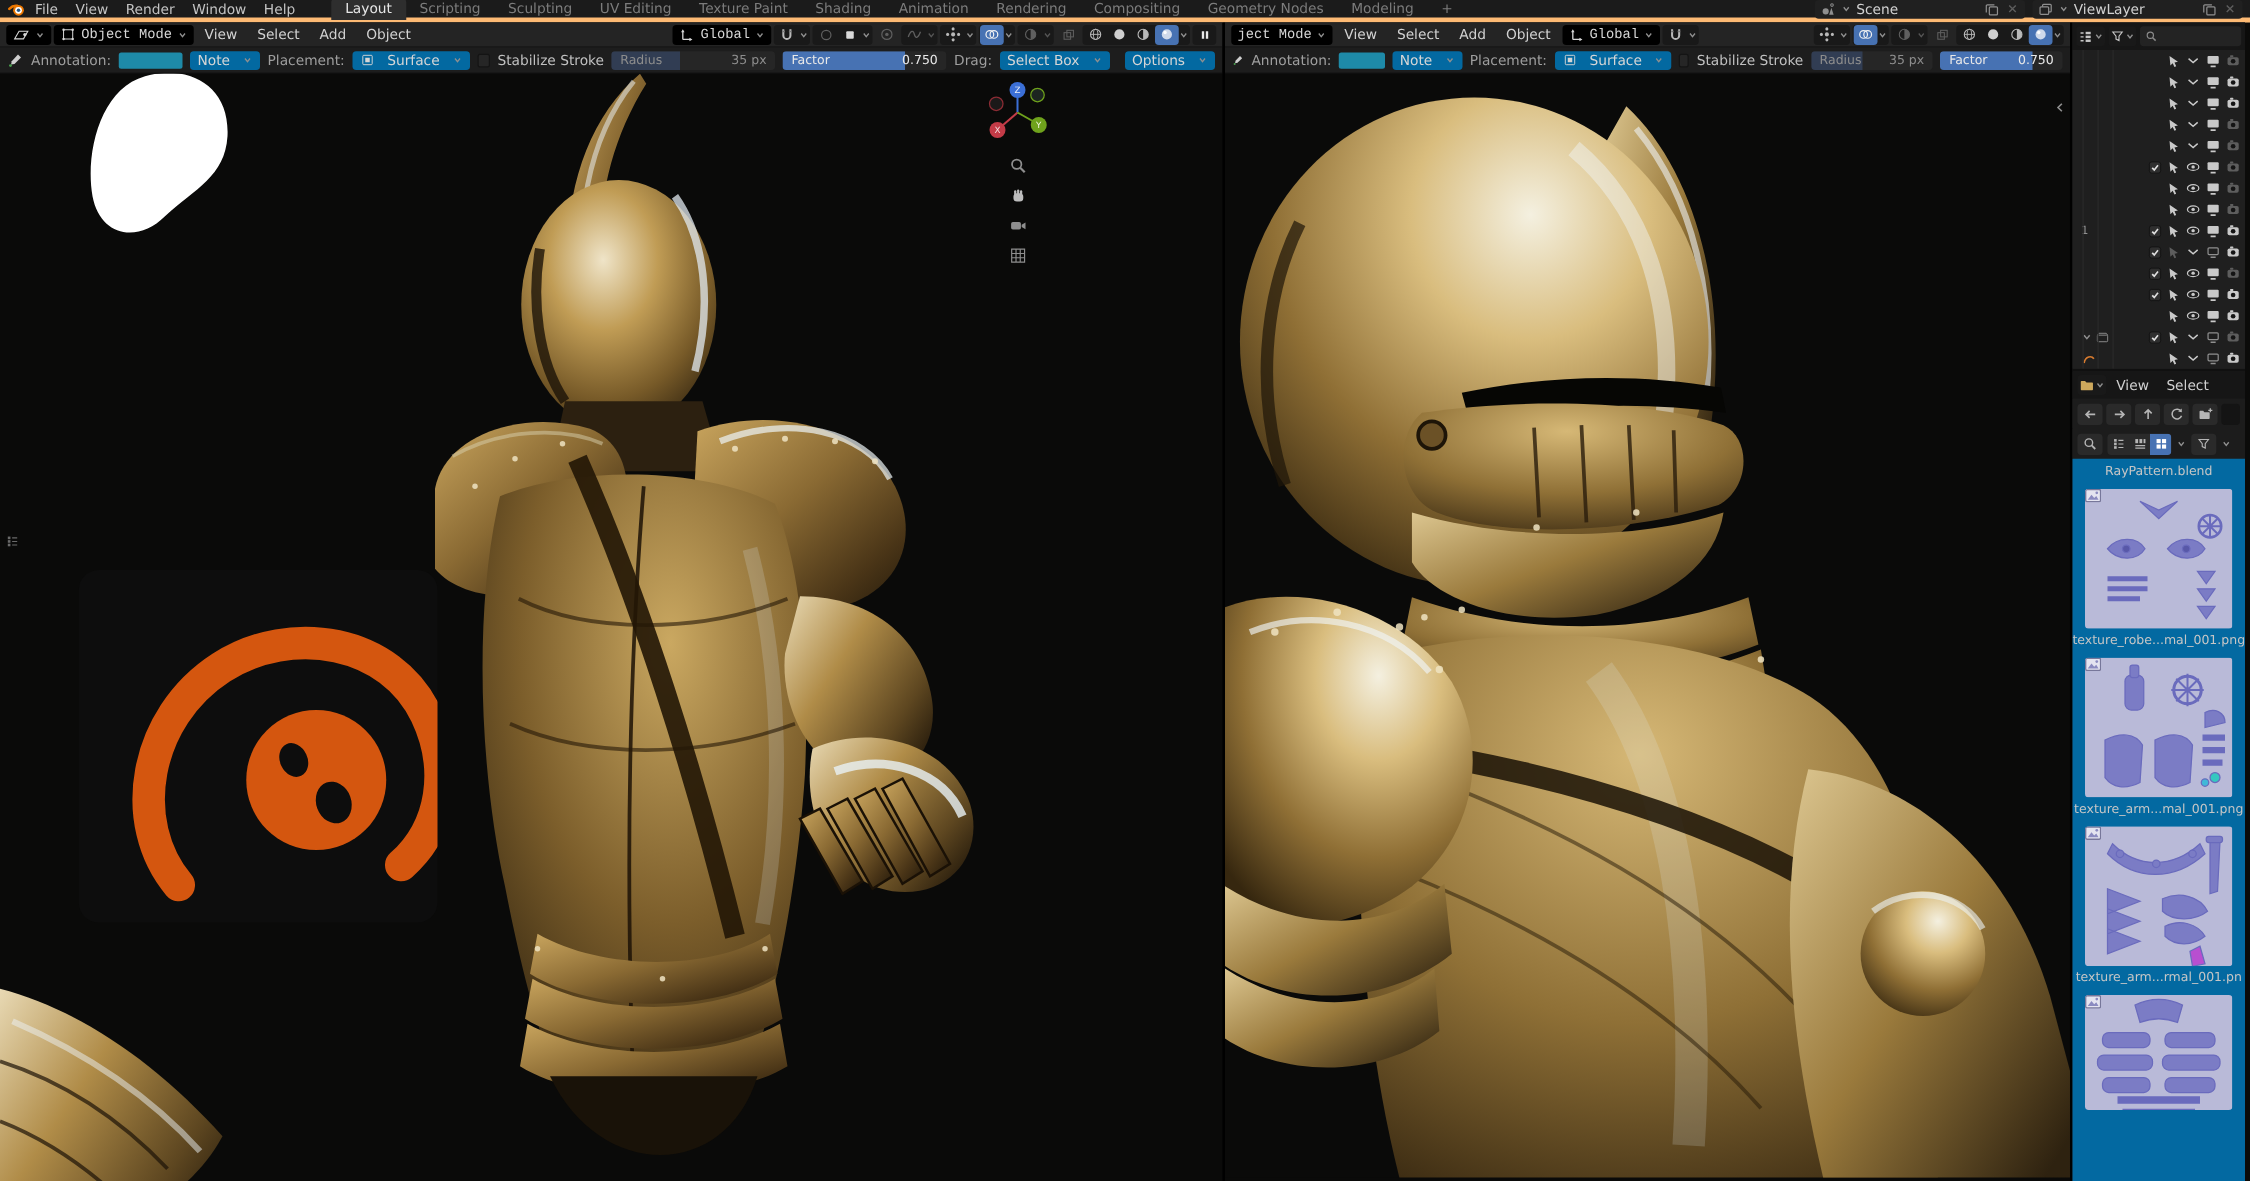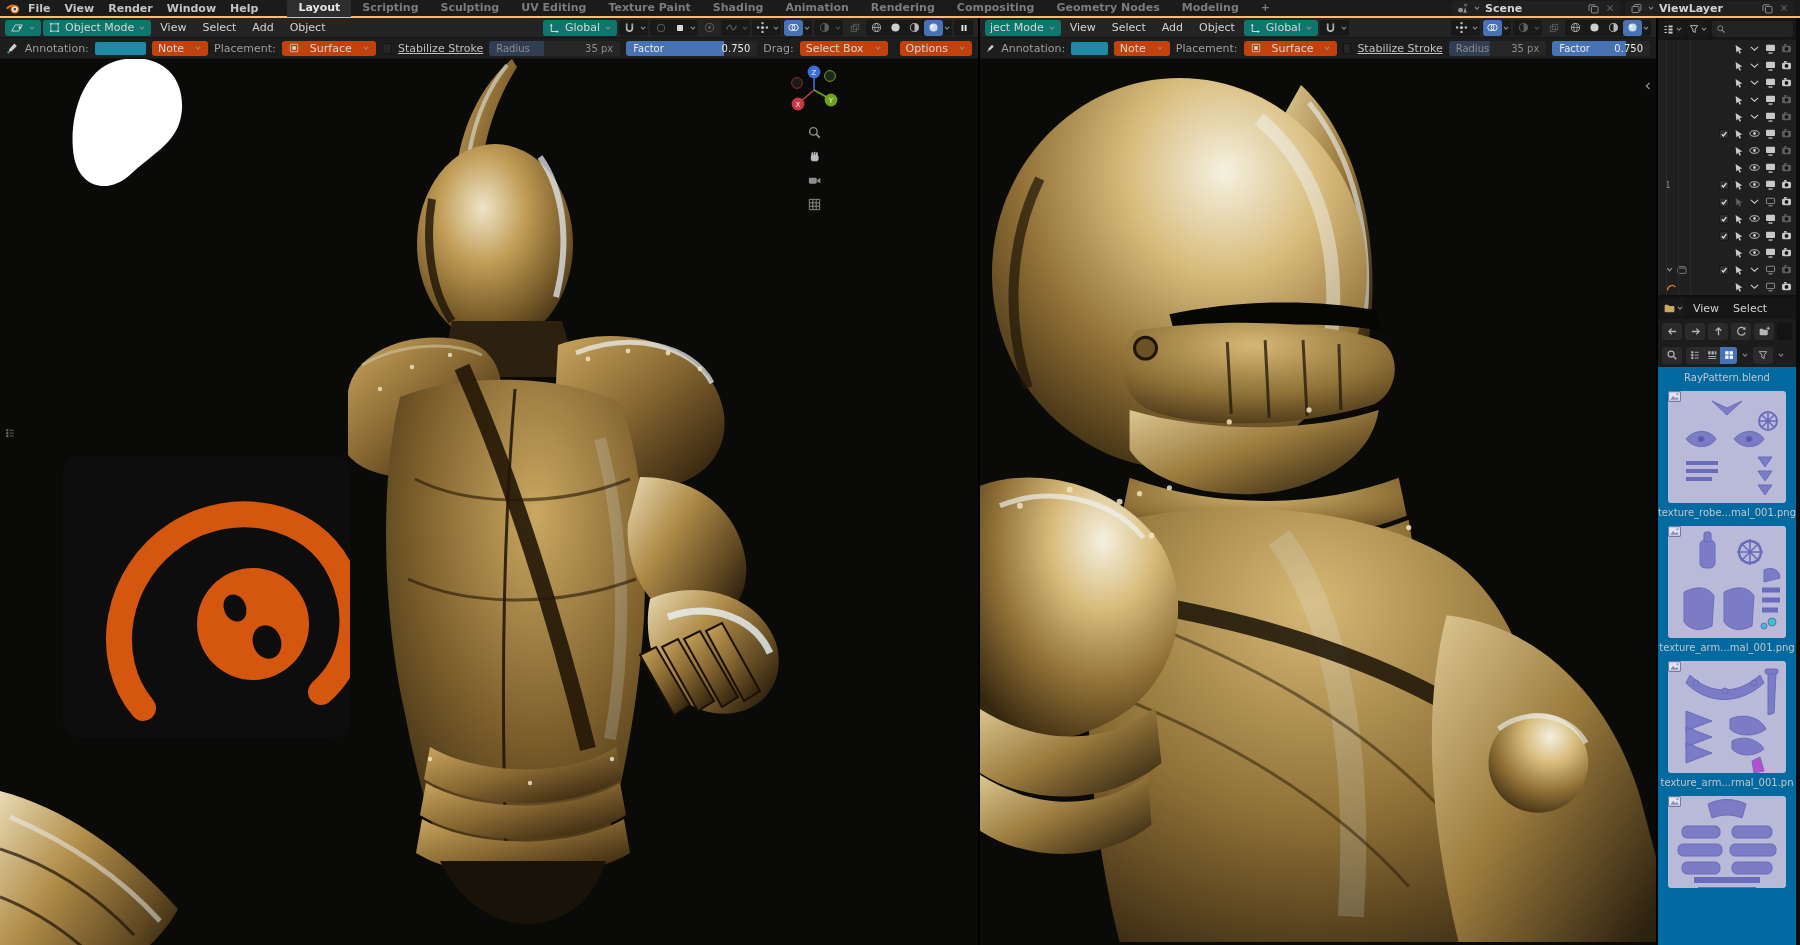--- a/index.html
+++ b/index.html
@@ -1,53 +1,53 @@
 <!DOCTYPE html>
 <html><head>
 <meta charset="utf-8">
 <style>
   html,body{margin:0;padding:0;background:#000;}
   *{box-sizing:border-box;-webkit-font-smoothing:antialiased;}
   .app{position:relative;width:1800px;height:945px;overflow:hidden;
        font-family:"DejaVu Sans","Liberation Sans",sans-serif;font-size:11px;color:#c6c6c6;
        background:#0b0b0a;user-select:none;}
   
-  .topbar{height:18px;background:#1b1b1b;display:flex;align-items:center;padding:0 6px;border-bottom:2px solid #fdba74;font-weight:bold;}
+  .topbar{height:18px;background:#1b1b1b;display:flex;align-items:center;padding:0 6px;border-bottom:4px solid #fdba74;}
   .menu-item{padding:0 7px;color:#c3c3c3;cursor:default;}
   .tabs{display:flex;margin-left:22px;height:18px;align-items:flex-end;}
   .tab{padding:2px 11px 2px;color:#7c7c7c;border-radius:4px 4px 0 0;line-height:14px;}
   .tab.active{background:#2e2e2e;color:#e6e6e6;}
   .topbar-right{margin-left:auto;display:flex;gap:6px;align-items:center;}
   .id-block{display:flex;align-items:center;gap:4px;background:#202020;border-radius:3px;height:15px;padding:0 4px;min-width:168px;}
   .id-block .name{flex:1;color:#d2d2d2;}
   
   .main{display:flex;height:927px;}
   .vp{display:flex;flex-direction:column;position:relative;background:#0b0b0a;}
   .vp-left{width:978px;}
   .vp-right{width:678px;border-left:2px solid #000;}
   .side{width:140px;border-left:2px solid #000;display:flex;flex-direction:column;background:#1d1d1d;}
   
   .vp-header{height:20px;background:#242424;border-bottom:1px solid #161616;display:flex;align-items:center;
              padding:0 5px;gap:2px;white-space:nowrap;overflow:hidden;}
   .vp-tools{height:21px;background:#1d1d1d;border-bottom:1px solid #121212;display:flex;align-items:center;
             padding:0 6px;gap:6px;white-space:nowrap;overflow:hidden;}
-  .hbtn{display:flex;align-items:center;gap:4px;background:#0f766e;border-radius:3px;padding:1px 5px;height:16px;color:#d6d6d6;}
+  .hbtn{display:flex;align-items:center;gap:4px;background:#000000;border-radius:3px;padding:1px 5px;height:16px;color:#d6d6d6;font-family:Liberation Mono, monospace;}
   .hmenu{padding:0 7px;color:#d2d2d2;}
   .spacer{flex:1;}
   .ibtn{display:flex;align-items:center;justify-content:center;width:19px;height:16px;border-radius:3px;color:#b9b9b9;}
   .ibtn.on{background:#4772b3;color:#f2f2f2;}
   .ibtn.dim{color:#5f5f5f;}
   .igrp{display:flex;align-items:center;background:#191919;border-radius:3px;padding:0 1px;height:16px;}
   .caret{font-size:8px;color:#909090;line-height:8px;}
   .caret.dim{color:#555;}
   
   .swatch{width:56px;height:13px;border-radius:2px;}
-  .select{display:flex;align-items:center;gap:10px;background:#c2410c;border-radius:3px;height:15px;padding:0 6px;color:#d6d6d6;}
+  .select{display:flex;align-items:center;gap:10px;background:#0369a1;border-radius:3px;height:15px;padding:0 6px;color:#d6d6d6;}
   .checkbox{width:11px;height:11px;background:#262626;border:1px solid #141414;border-radius:2px;}
-  .cb-label{color:#c0c0c0;text-decoration:underline;}
+  .cb-label{color:#c0c0c0;}
   .slider{position:relative;width:142px;height:15px;background:#262626;border-radius:3px;overflow:hidden;
           display:flex;align-items:center;justify-content:space-between;padding:0 7px;}
   .slider .fill{position:absolute;left:0;top:0;bottom:0;background:#4772b3;}
   .slider span{position:relative;color:#e8e8e8;font-size:10px;}
   .slider.dis .fill{background:#3a5178;opacity:.55;}
   .slider.dis span{color:#8d8d8d;}
   .lbl{color:#9f9f9f;}
   
   .canvas{position:relative;flex:1;overflow:hidden;background:#0a0a09;}
   .canvas svg.fill{position:absolute;inset:0;}

